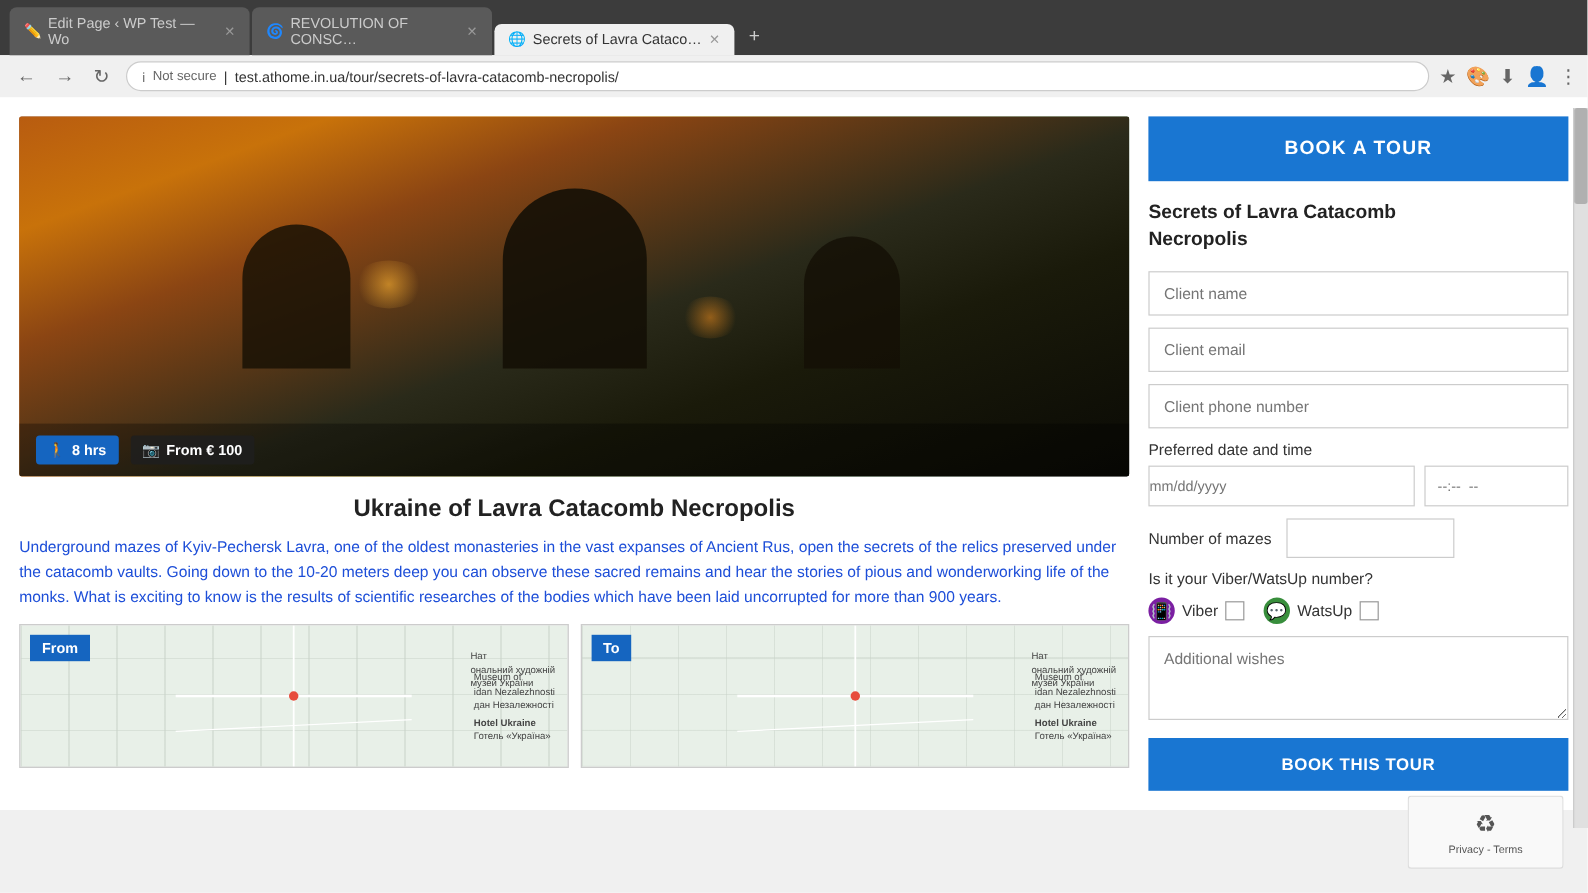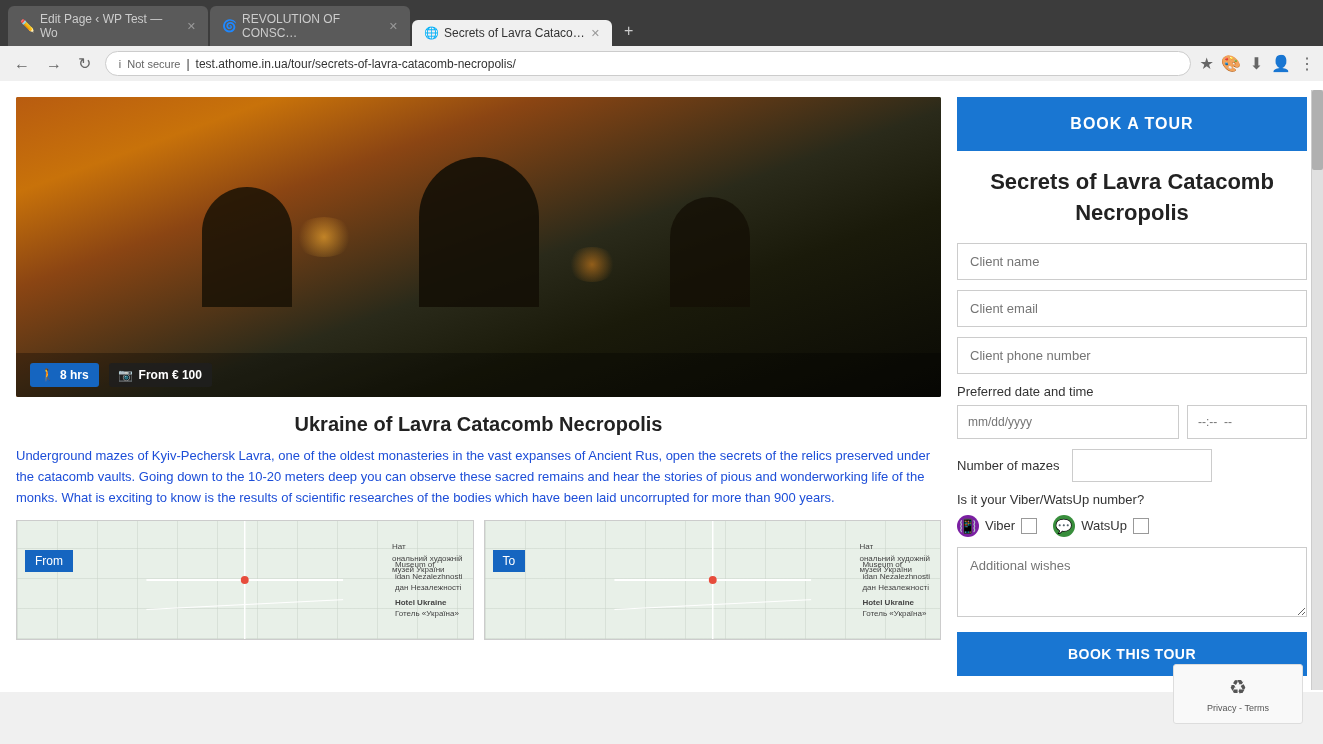--- a/index.html
+++ b/index.html
@@ -56,51 +56,51 @@
     .badge-blue { background: #1565C0; }
     .badge-dark { background: rgba(30,30,30,0.85); }
 
     .tour-title { text-align: center; font-size: 20px; font-weight: bold; margin: 16px 0 10px; color: #222; }
     .tour-description { font-size: 13px; line-height: 1.6; color: #1d4ed8; margin-bottom: 12px; }
 
     .maps-row { display: flex; gap: 10px; margin-top: 8px; }
     .map-container { flex: 1; height: 120px; background: #e8e8e8; position: relative; overflow: hidden; border: 1px solid #ccc; }
     .map-btn {
       position: absolute; top: 8px; left: 8px; background: #1565C0; color: white;
-      font-size: 12px; font-weight: normal; padding: 4px 10px; cursor: pointer; border: none; z-index: 2; margin-top: 21px;
+      font-size: 12px; font-weight: bold; padding: 4px 10px; cursor: pointer; border: none; z-index: 2;
     }
     .map-tabs { position: absolute; top: 8px; left: 60px; display: flex; gap: 0; }
     .map-tab { background: white; border: 1px solid #ccc; font-size: 11px; padding: 3px 8px; cursor: pointer; }
     .map-expand { position: absolute; top: 8px; right: 8px; background: white; border: 1px solid #ccc; padding: 3px 6px; cursor: pointer; font-size: 14px; color: #555; }
 
     
     .map-grid { width: 100%; height: 100%; position: relative; overflow: hidden; }
     .map-grid::before {
       content: ''; position: absolute; inset: 0;
       background-image: repeating-linear-gradient(0deg, rgba(200,210,200,0.5) 0px, rgba(200,210,200,0.5) 1px, transparent 1px, transparent 30px),
                         repeating-linear-gradient(90deg, rgba(200,210,200,0.5) 0px, rgba(200,210,200,0.5) 1px, transparent 1px, transparent 40px);
       background-color: #e8f0e8;
     }
 
     
     .right-col { width: 350px; flex-shrink: 0; }
     .book-tour-btn {
       width: 100%; background: #1976D2; color: white; border: none; padding: 18px;
       font-size: 16px; font-weight: bold; letter-spacing: 1px; cursor: pointer; text-transform: uppercase;
     }
-    .form-title { text-align: center; font-size: 22px; font-weight: bold; margin: 16px 0 14px; color: #222; line-height: 1.4; }
+    .form-title { text-align: left; font-size: 16px; font-weight: bold; margin: 16px 0 14px; color: #222; line-height: 1.4; }
 
     .form-field {
       width: 100%; border: 1px solid #ccc; padding: 10px 12px; font-size: 13px;
       color: #999; margin-bottom: 10px; outline: none; border-radius: 0;
     }
 
     .field-label { font-size: 13px; color: #333; margin-bottom: 6px; font-weight: normal; }
     .date-time-row { display: flex; gap: 8px; margin-bottom: 10px; }
-    .date-input { flex: 1; border: 1px solid #ccc; padding: 9px 10px; font-size: 12px; color: #aaa; }
+    .date-input { flex: 1; border: 1px solid #ccc; padding: 9px 0; font-size: 12px; color: #aaa; }
     .time-input { width: 120px; border: 1px solid #ccc; padding: 9px 10px; font-size: 12px; color: #aaa; }
 
     .guests-row { display: flex; align-items: center; gap: 12px; margin-bottom: 10px; }
     .guests-label { font-size: 13px; color: #333; white-space: nowrap; }
     .guests-input { border: 1px solid #ccc; padding: 8px 10px; font-size: 13px; width: 140px; }
 
     .viber-row { font-size: 13px; color: #333; margin-bottom: 10px; }
     .viber-options { display: flex; gap: 16px; margin-top: 8px; align-items: center; }
     .viber-option { display: flex; align-items: center; gap: 6px; font-size: 13px; }
     .viber-icon { width: 22px; height: 22px; border-radius: 50%; display: flex; align-items: center; justify-content: center; font-size: 14px; }

